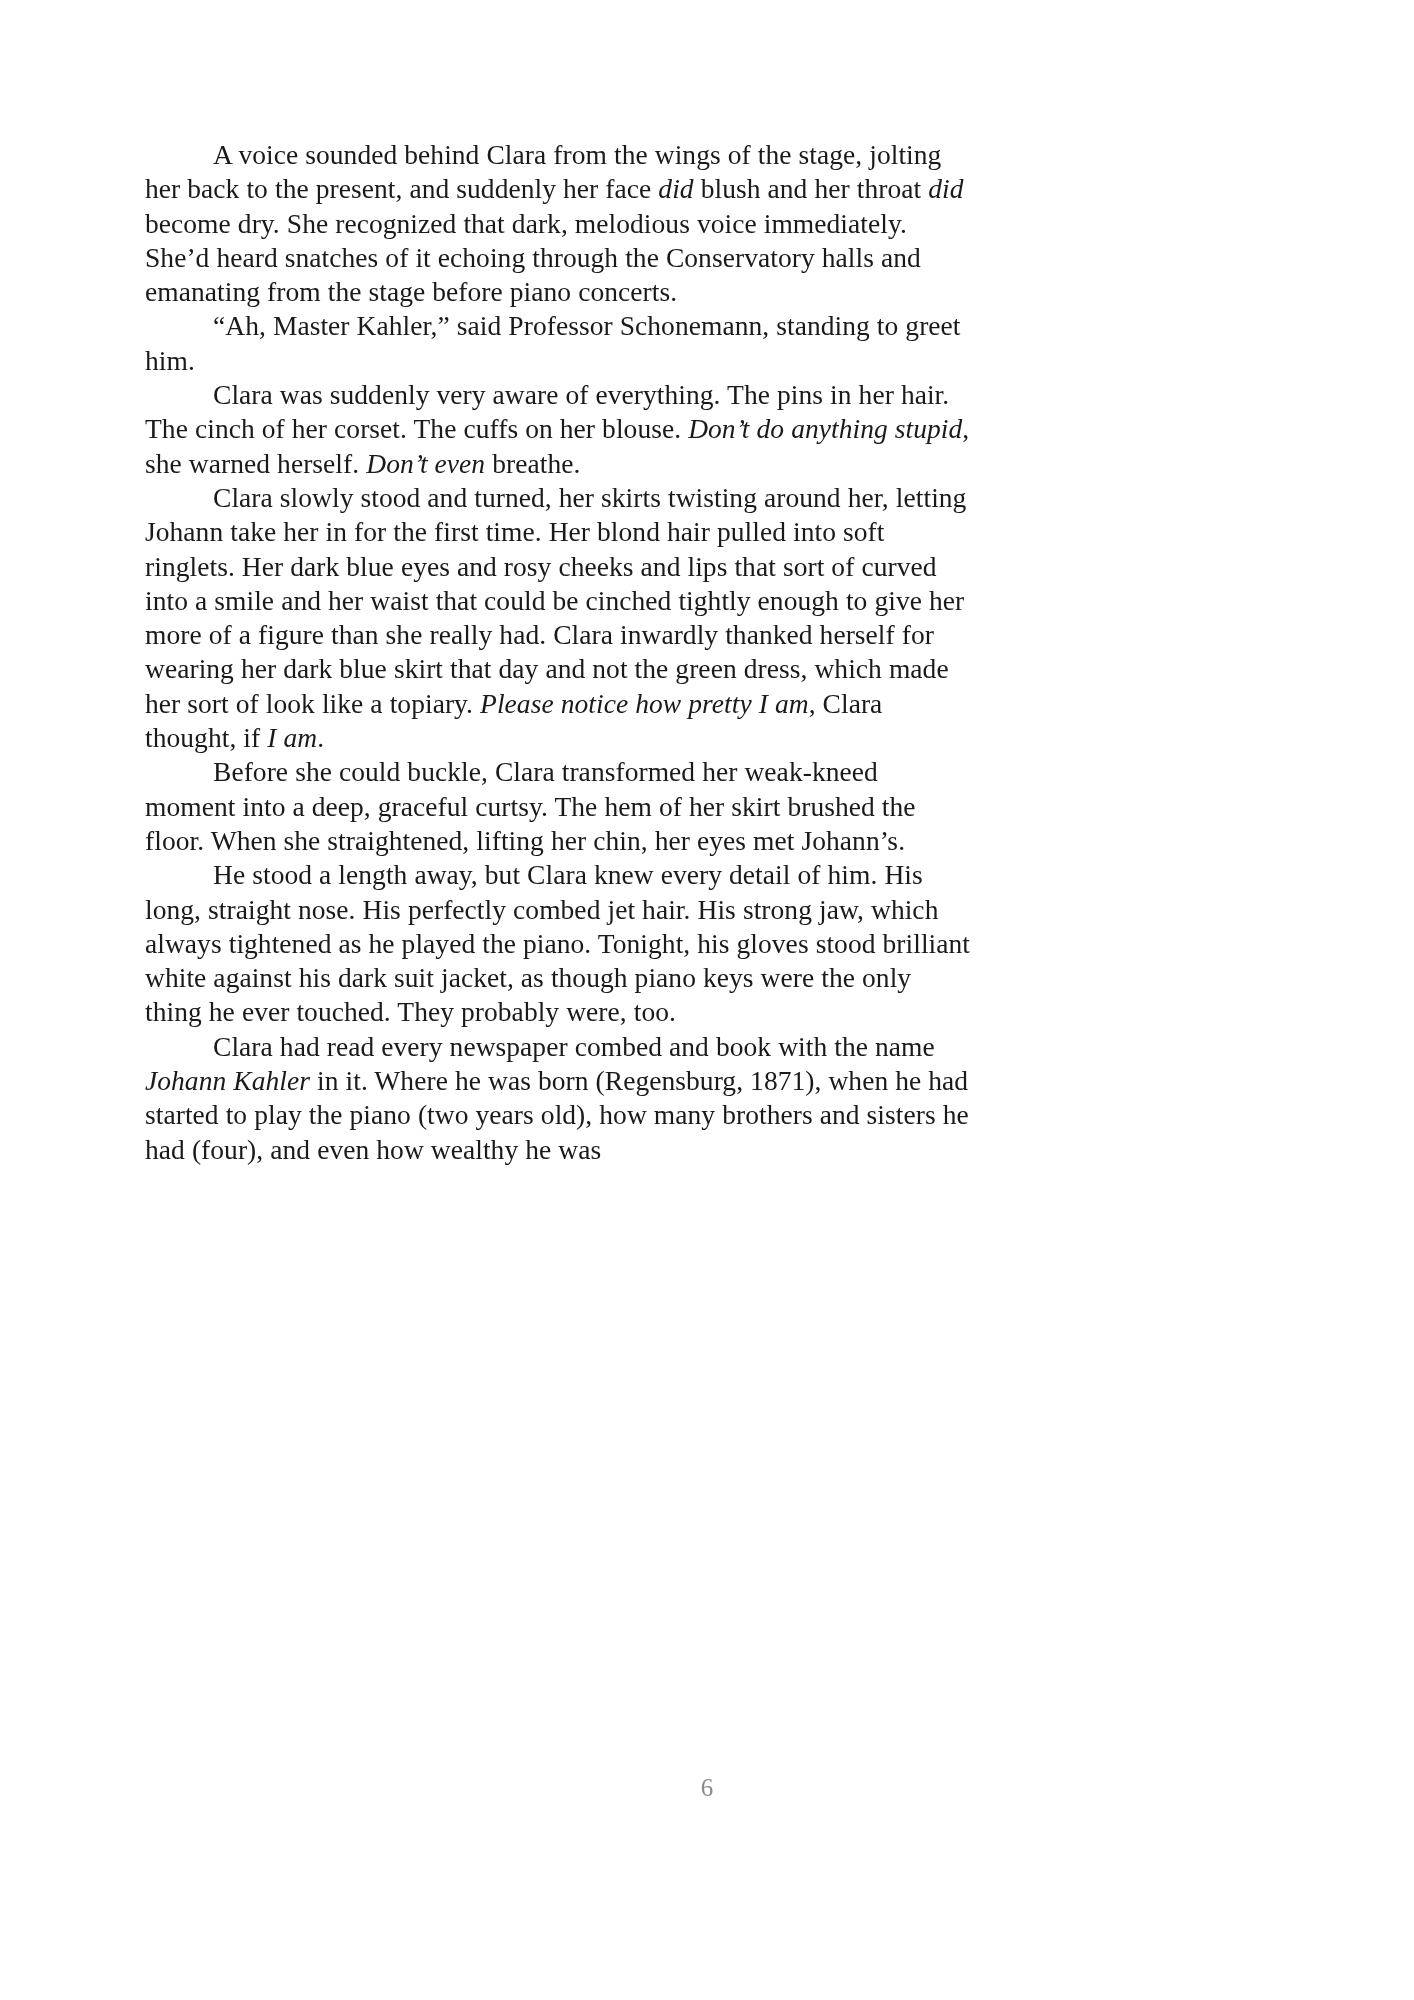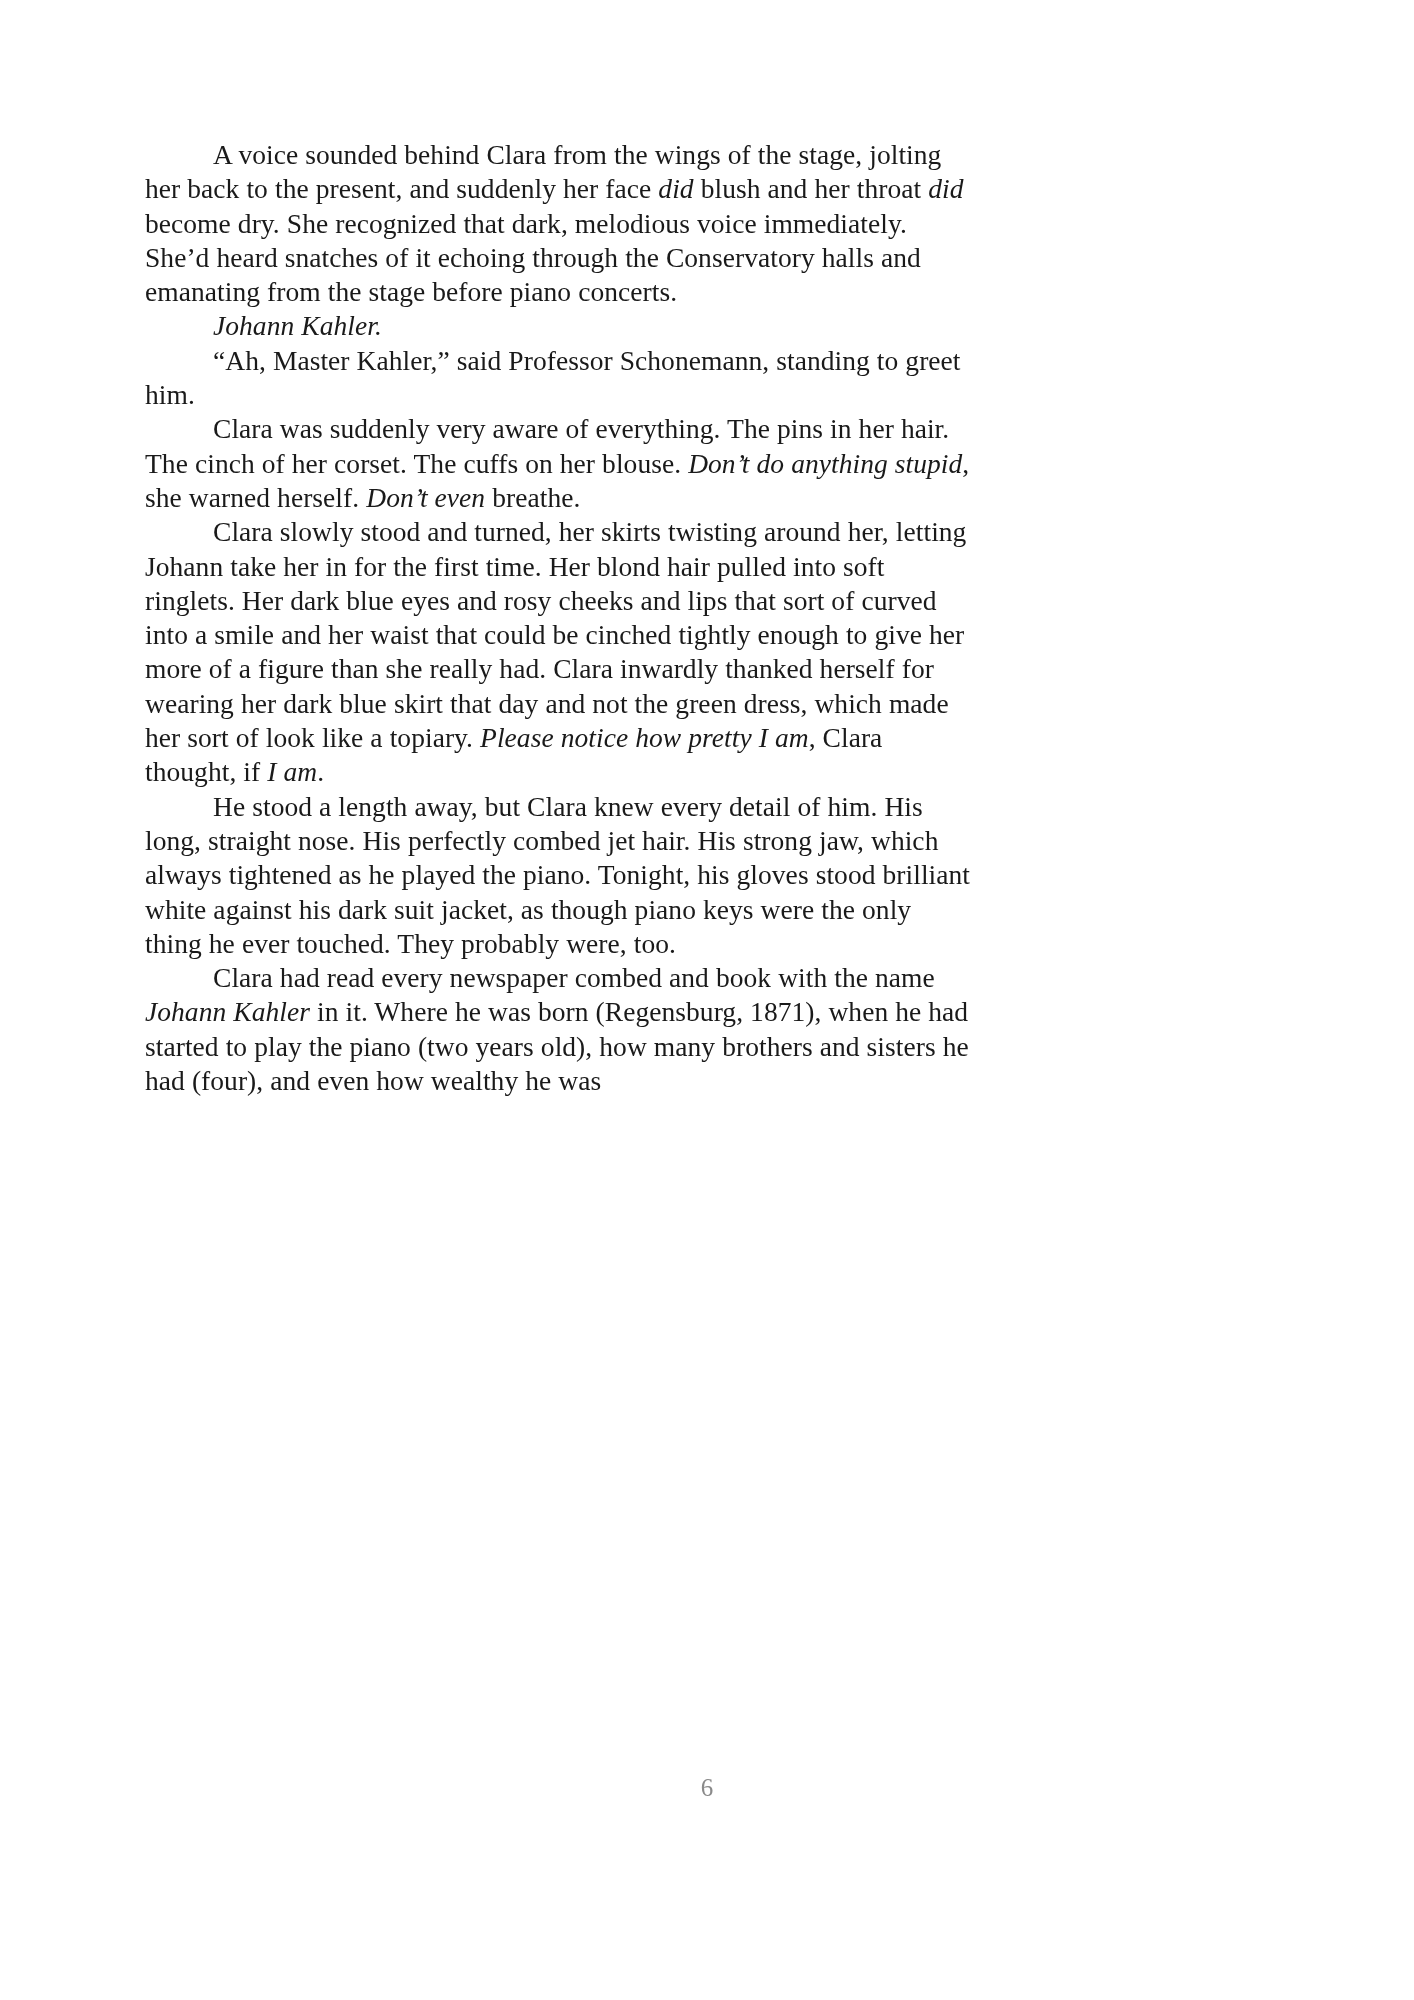--- a/index.html
+++ b/index.html
@@ -61,23 +61,23 @@
     line-height: 1;
   }
 </style>
 </head>
 <body>
 
 <div class="page">
 
   <div class="text-column" id="text-column">
       <p class="para"><span>A voice sounded behind Clara from the wings of the stage, jolting her back to the present, and suddenly her face </span><em>did</em><span> blush and her throat </span><em>did</em><span> become dry. She recognized that dark, melodious voice immediately. She’d heard snatches of it echoing through the Conservatory halls and emanating from the stage before piano concerts.</span></p>
-      <p class="para"><em>Johann Kahler.</em></p>
       <p class="para"><span>“Ah, Master Kahler,” said Professor Schonemann, standing to greet him.</span></p>
       <p class="para"><span>Clara was suddenly very aware of everything. The pins in her hair. The cinch of her corset. The cuffs on her blouse. </span><em>Don’t do anything stupid</em><span>, she warned herself. </span><em>Don’t even</em><span> breathe.</span></p>
       <p class="para"><span>Clara slowly stood and turned, her skirts twisting around her, letting Johann take her in for the first time. Her blond hair pulled into soft ringlets. Her dark blue eyes and rosy cheeks and lips that sort of curved into a smile and her waist that could be cinched tightly enough to give her more of a figure than she really had. Clara inwardly thanked herself for wearing her dark blue skirt that day and not the green dress, which made her sort of look like a topiary. </span><em>Please notice how pretty I am</em><span>, Clara thought, if </span><em>I am</em><span>.</span></p>
+      <p class="para"><span>Before she could buckle, Clara transformed her weak-kneed moment into a deep, graceful curtsy. The hem of her skirt brushed the floor. When she straightened, lifting her chin, her eyes met Johann’s.</span></p>
       <p class="para"><span>He stood a length away, but Clara knew every detail of him. His long, straight nose. His perfectly combed jet hair. His strong jaw, which always tightened as he played the piano. Tonight, his gloves stood brilliant white against his dark suit jacket, as though piano keys were the only thing he ever touched. They probably were, too.</span></p>
       <p class="para"><span>Clara had read every newspaper combed and book with the name </span><em>Johann Kahler</em><span> in it. Where he was born (Regensburg, 1871), when he had started to play the piano (two years old), how many brothers and sisters he had (four), and even how wealthy he was</span></p>
     </div>
 
   <div class="folio">6</div>
 
 </div>
 
 </body></html>

